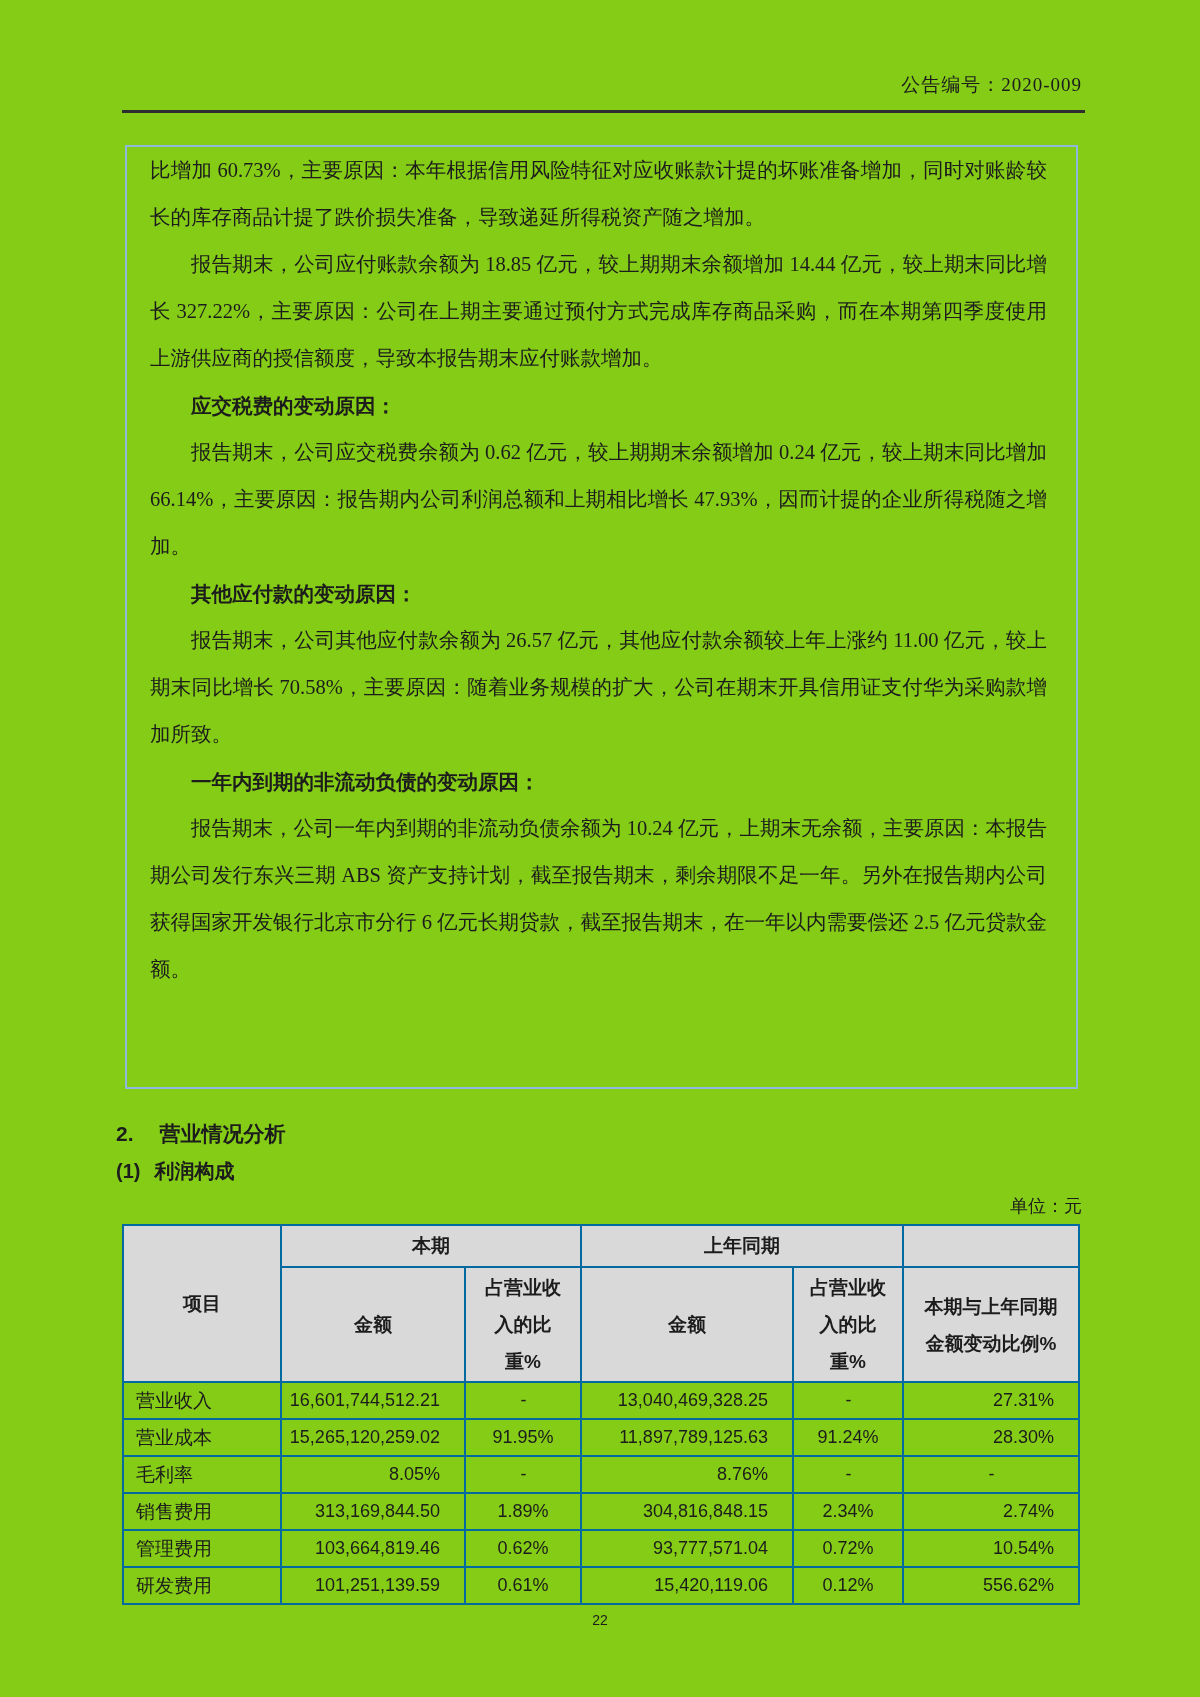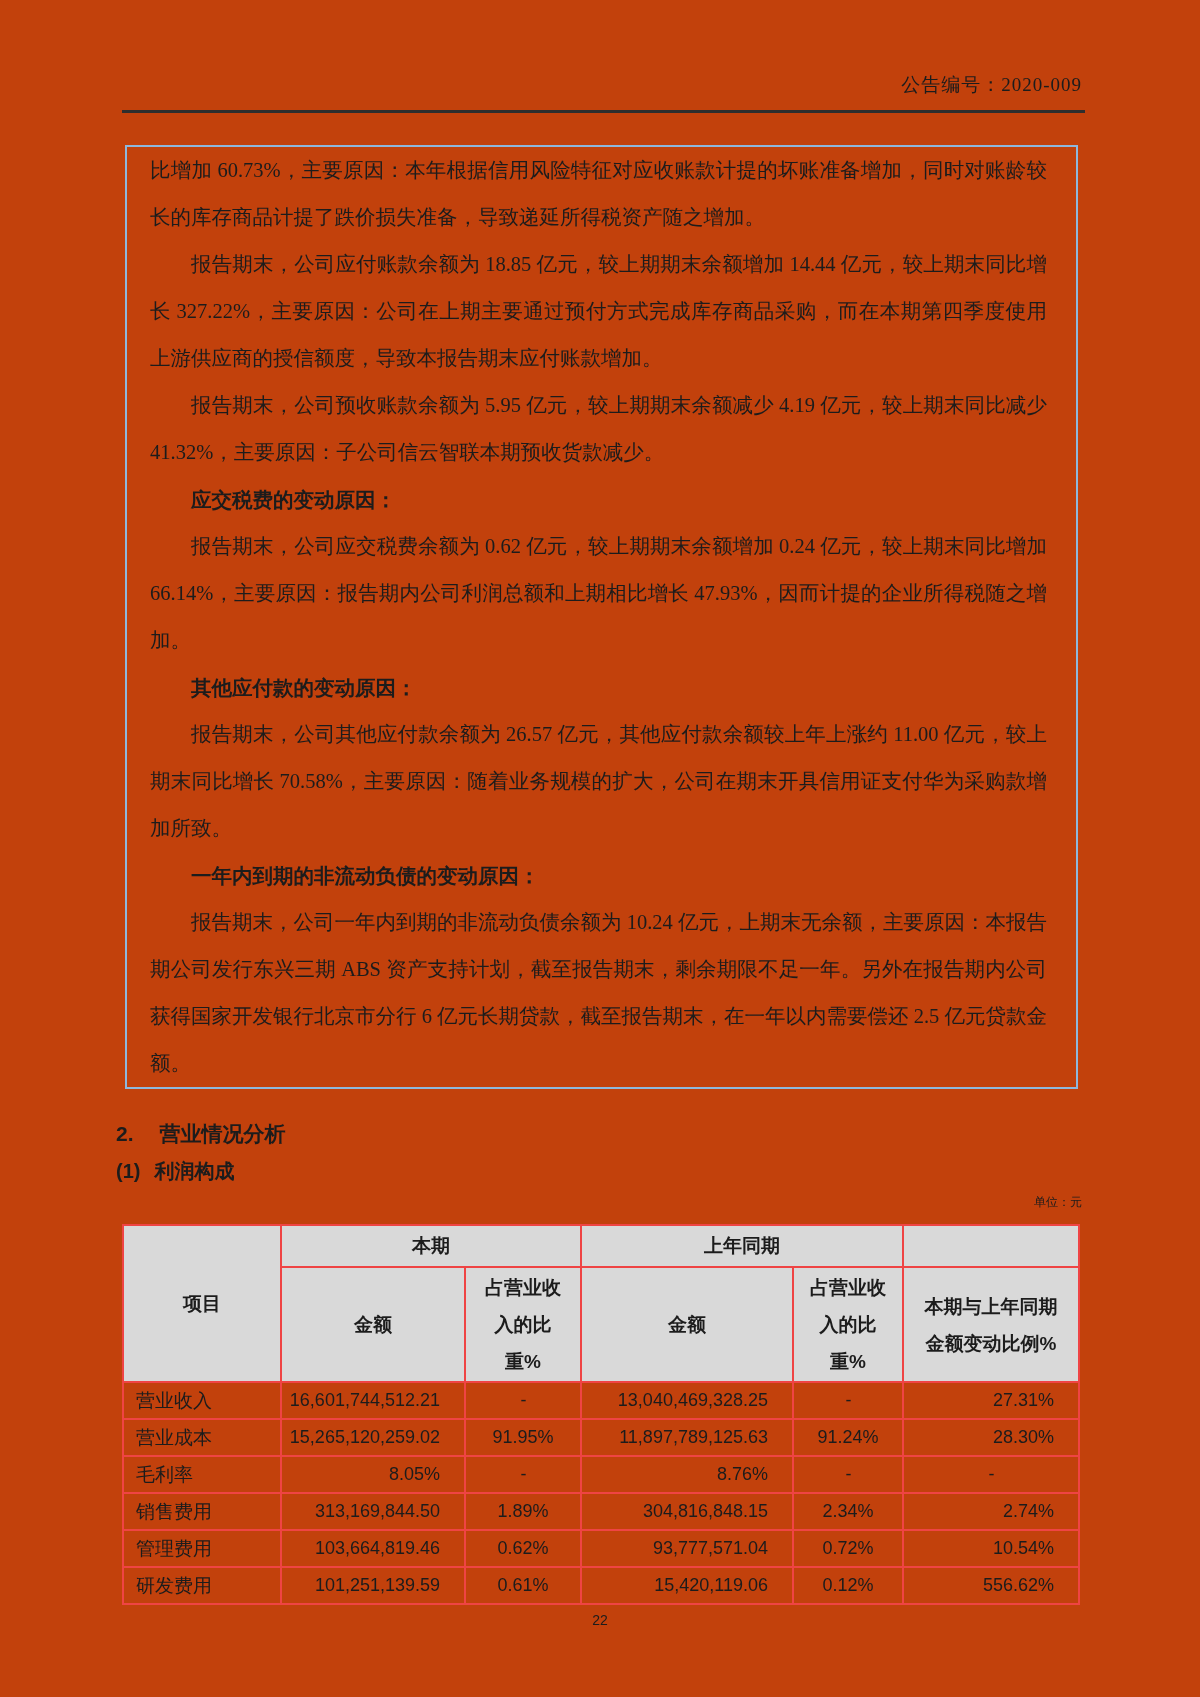--- a/index.html
+++ b/index.html
@@ -1,20 +1,20 @@
 <!DOCTYPE html>
 <html><head>
 <meta charset="utf-8">
 <style>
   html,body { margin:0; padding:0; background:#e8e8e8; }
   .page {
     position:relative;
     width:1200px; height:1697px;
     margin:0 auto;
-    background:#c2410c;
+    background:#84cc16;
     color:#1c1c1c;
     font-family:"Liberation Serif","DejaVu Serif",serif;
     overflow:hidden;
   }
   .doc-number {
     position:absolute; top:72px; right:118px;
     font-size:19px; letter-spacing:1px;
   }
   .header-rule {
     position:absolute; left:122px; top:110px;
@@ -42,29 +42,29 @@
   }
   .sec-heading .num { display:inline-block; margin-right:26px; }
   .sub-heading {
     position:absolute; left:116px; top:1158px;
     font-size:20px; font-weight:700;
     font-family:"Liberation Sans","DejaVu Sans",sans-serif;
   }
   .sub-heading .num { display:inline-block; margin-right:14px; }
   .unit-label {
     position:absolute; top:1194px; right:118px;
-    font-size:12px;
+    font-size:18px;
   }
   table.profit-table {
     position:absolute; left:122px; top:1224px;
     width:956px;
     border-collapse:collapse; table-layout:fixed;
   }
   .profit-table th, .profit-table td {
-    border:2px solid #ef4444;
+    border:2px solid #0369a1;
     overflow:hidden;
   }
   .profit-table thead th {
     background:#d9d9d9;
     font-weight:700;
     font-size:19px;
     font-family:"Liberation Sans","DejaVu Sans",sans-serif;
     text-align:center; vertical-align:middle;
   }
   .profit-table tr.h1 { height:42px; }
@@ -94,21 +94,20 @@
 <body>
 
 <div class="page">
 
   <div class="doc-number">公告编号：2020-009</div>
   <div class="header-rule"></div>
 
   <div class="content-box">
     <p class="paragraph no-indent">比增加 60.73%，主要原因：本年根据信用风险特征对应收账款计提的坏账准备增加，同时对账龄较长的库存商品计提了跌价损失准备，导致递延所得税资产随之增加。</p>
     <p class="paragraph">报告期末，公司应付账款余额为 18.85 亿元，较上期期末余额增加 14.44 亿元，较上期末同比增长 327.22%，主要原因：公司在上期主要通过预付方式完成库存商品采购，而在本期第四季度使用上游供应商的授信额度，导致本报告期末应付账款增加。</p>
-    <p class="paragraph">报告期末，公司预收账款余额为 5.95 亿元，较上期期末余额减少 4.19 亿元，较上期末同比减少 41.32%，主要原因：子公司信云智联本期预收货款减少。</p>
     <p class="reason-heading">应交税费的变动原因：</p>
     <p class="paragraph">报告期末，公司应交税费余额为 0.62 亿元，较上期期末余额增加 0.24 亿元，较上期末同比增加 66.14%，主要原因：报告期内公司利润总额和上期相比增长 47.93%，因而计提的企业所得税随之增加。</p>
     <p class="reason-heading">其他应付款的变动原因：</p>
     <p class="paragraph">报告期末，公司其他应付款余额为 26.57 亿元，其他应付款余额较上年上涨约 11.00 亿元，较上期末同比增长 70.58%，主要原因：随着业务规模的扩大，公司在期末开具信用证支付华为采购款增加所致。</p>
     <p class="reason-heading">一年内到期的非流动负债的变动原因：</p>
     <p class="paragraph">报告期末，公司一年内到期的非流动负债余额为 10.24 亿元，上期末无余额，主要原因：本报告期公司发行东兴三期 ABS 资产支持计划，截至报告期末，剩余期限不足一年。另外在报告期内公司获得国家开发银行北京市分行 6 亿元长期贷款，截至报告期末，在一年以内需要偿还 2.5 亿元贷款金额。</p>
   </div>
 
   <div class="sec-heading">
     <span class="num">2.</span><span>营业情况分析</span>

